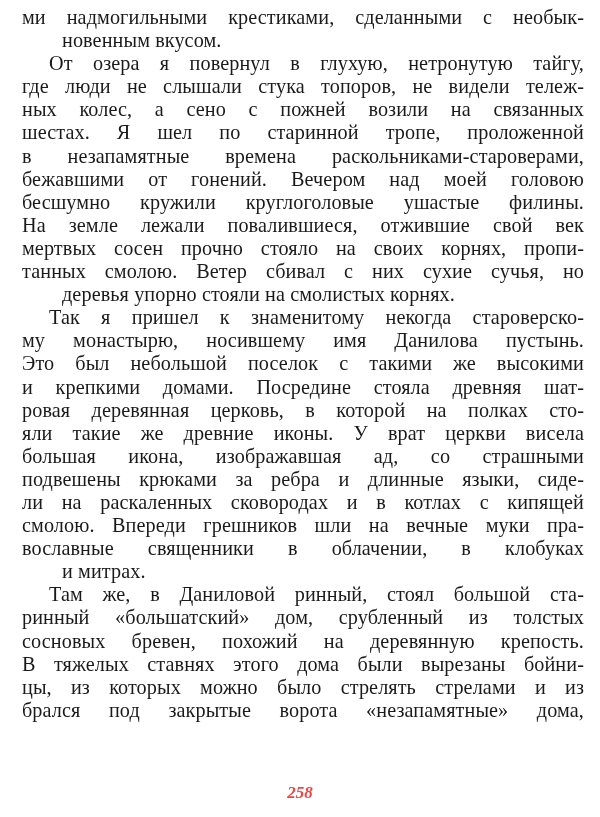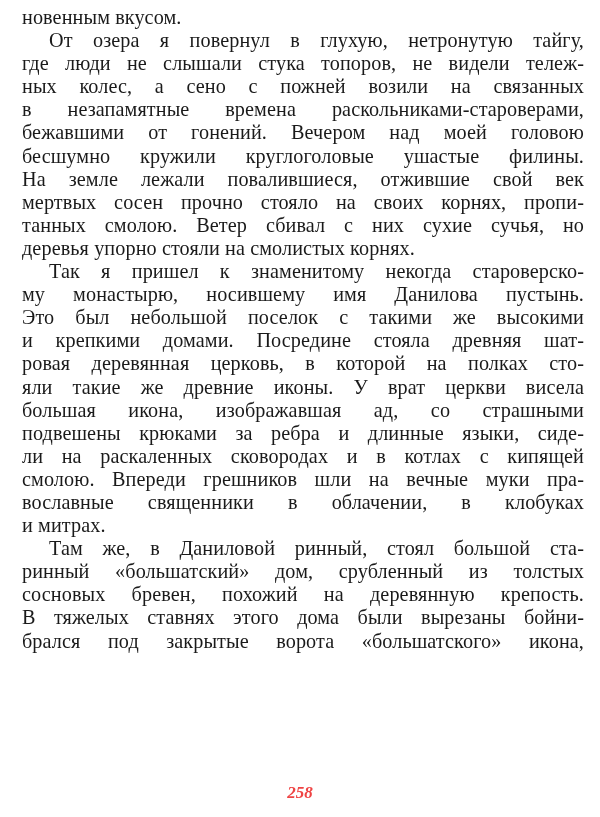--- a/index.html
+++ b/index.html
@@ -12,38 +12,40 @@
     color: #1a1a1a;
     letter-spacing: 0.1px;
   }
   .line {
     display: block;
     white-space: nowrap;
     text-align: justify;
     text-align-last: justify;
     height: 23.1px;
   }
-  .line.last { text-align-last: left; }
+  .line.last { text-align-last: left; margin-left: 40px; }
   .line.indent { padding-left: 27px; }
   .page-number {
     position: absolute; left: 0; width: 600px; top: 783px;
     text-align: center;
     font-family: "Liberation Serif", serif;
     font-style: italic; font-weight: bold;
     font-size: 17px; color: #ef4444;
   }
 </style>
 </head>
 <body>
 
 <div class="page" id="page-body">
+    <span class="line">ми надмогильными крестиками, сделанными с необык-</span>
     <span class="line last">новенным вкусом.</span>
     <span class="line indent">От озера я повернул в глухую, нетронутую тайгу,</span>
     <span class="line">где люди не слышали стука топоров, не видели тележ-</span>
     <span class="line">ных колес, а сено с пожней возили на связанных</span>
+    <span class="line">шестах. Я шел по старинной тропе, проложенной</span>
     <span class="line">в незапамятные времена раскольниками-староверами,</span>
     <span class="line">бежавшими от гонений. Вечером над моей головою</span>
     <span class="line">бесшумно кружили круглоголовые ушастые филины.</span>
     <span class="line">На земле лежали повалившиеся, отжившие свой век</span>
     <span class="line">мертвых сосен прочно стояло на своих корнях, пропи-</span>
     <span class="line">танных смолою. Ветер сбивал с них сухие сучья, но</span>
     <span class="line last">деревья упорно стояли на смолистых корнях.</span>
     <span class="line indent">Так я пришел к знаменитому некогда староверско-</span>
     <span class="line">му монастырю, носившему имя Данилова пустынь.</span>
     <span class="line">Это был небольшой поселок с такими же высокими</span>
@@ -53,15 +55,16 @@
     <span class="line">большая икона, изображавшая ад, со страшными</span>
     <span class="line">подвешены крюками за ребра и длинные языки, сиде-</span>
     <span class="line">ли на раскаленных сковородах и в котлах с кипящей</span>
     <span class="line">смолою. Впереди грешников шли на вечные муки пра-</span>
     <span class="line">вославные священники в облачении, в клобуках</span>
     <span class="line last">и митрах.</span>
     <span class="line indent">Там же, в Даниловой ринный, стоял большой ста-</span>
     <span class="line">ринный «большатский» дом, срубленный из толстых</span>
     <span class="line">сосновых бревен, похожий на деревянную крепость.</span>
     <span class="line">В тяжелых ставнях этого дома были вырезаны бойни-</span>
-    <span class="line">брался под закрытые ворота «большатского» икона,</span>
+    <span class="line">цы, из которых можно было стрелять стрелами и из</span>
+    <span class="line">брался под закрытые ворота «незапамятные» дома,</span>
   </div>
 <div class="page-number">258</div>
 
 </body></html>

